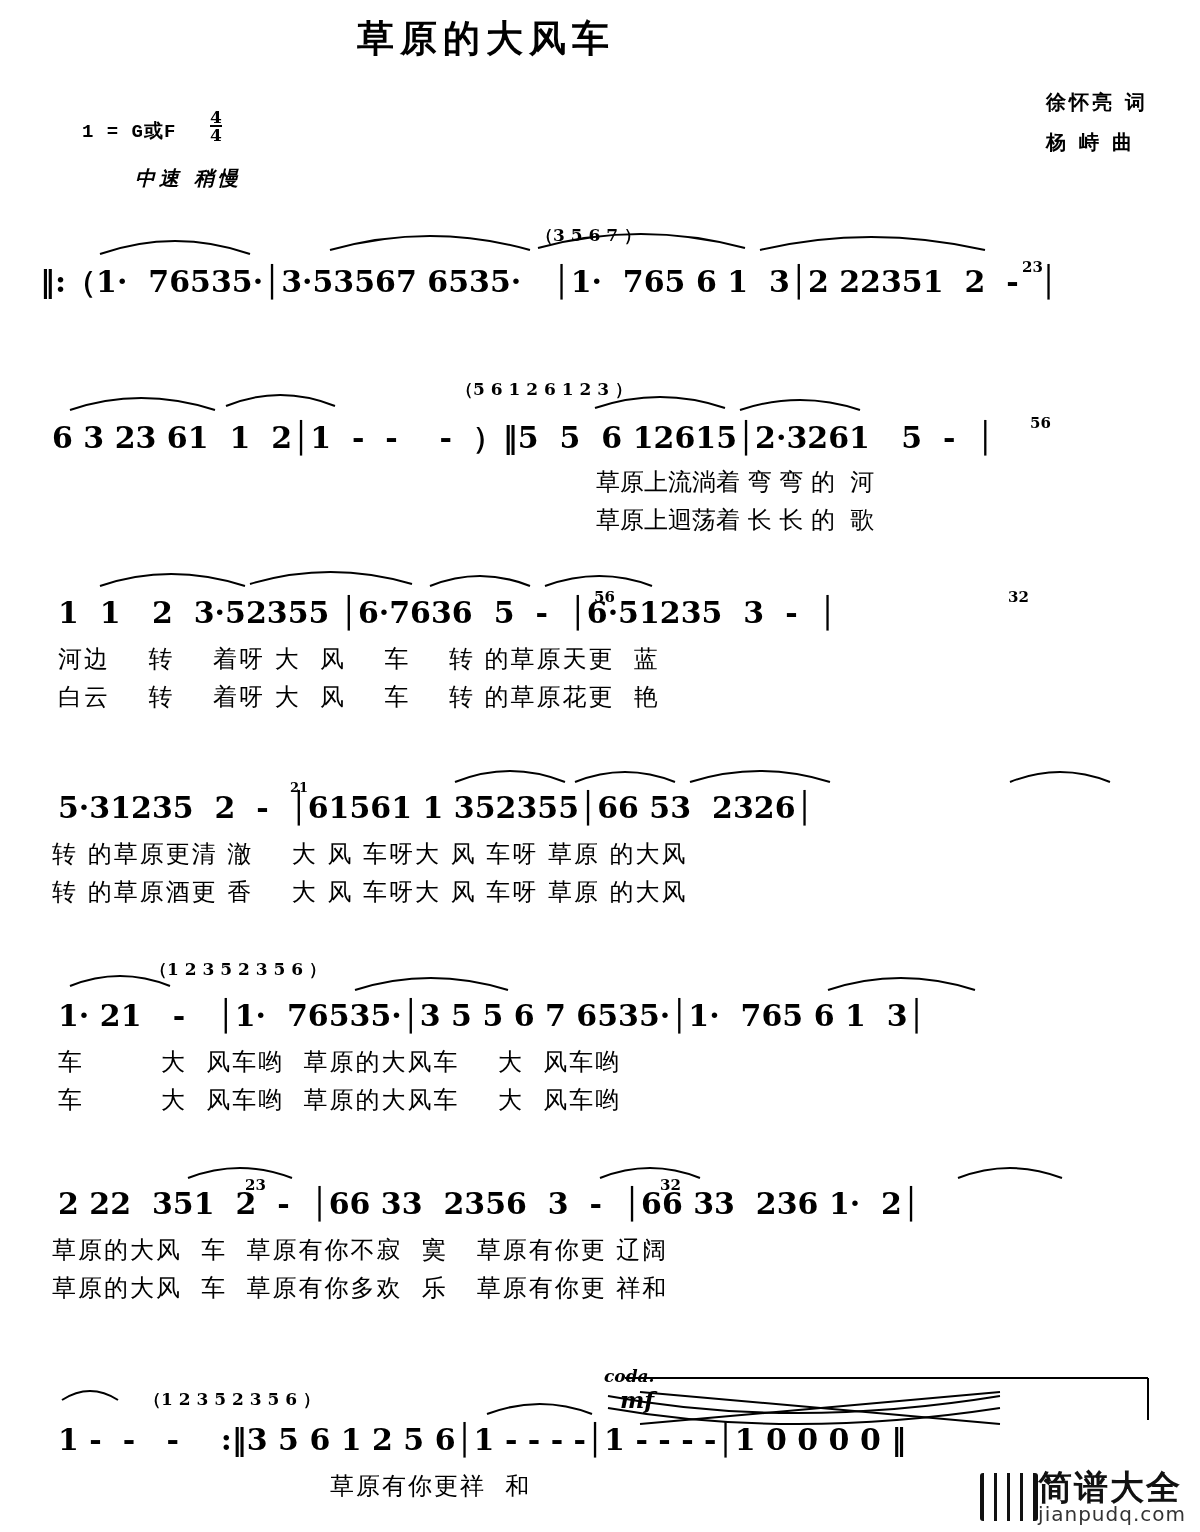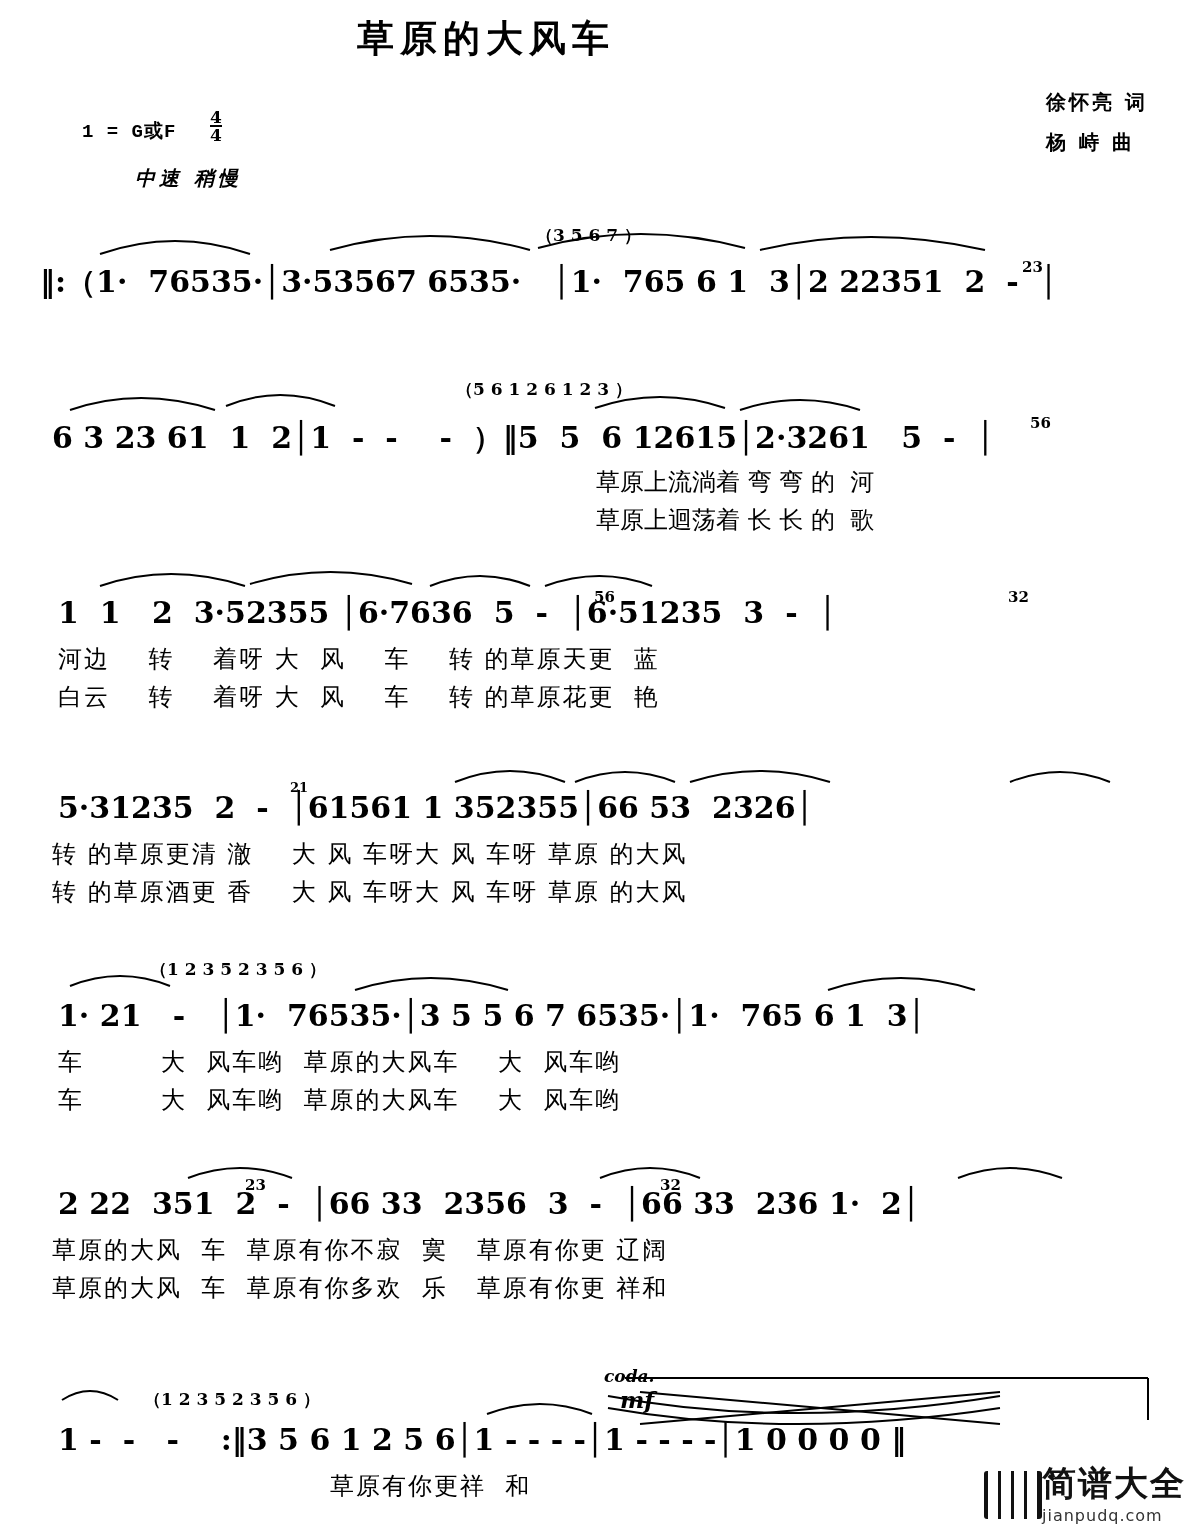--- a/index.html
+++ b/index.html
@@ -83,21 +83,21 @@
   }
   .wm-keys i{display:block;width:10px;height:48px;background:#fff;margin-right:3px;}
   .wm-keys i:first-child{margin-left:4px;}
   .wm-text{line-height:1;}
   .wm-text .big{
     font-family:"DejaVu Serif","Liberation Serif",serif;
     font-size:34px;font-weight:bold;color:#111;letter-spacing:2px;display:block;
   }
   .wm-text .small{
     font-family:"DejaVu Sans","Liberation Sans",sans-serif;
-    font-size:16px;color:#333;display:block;margin-top:8px;letter-spacing:1px;
+    font-size:20px;color:#333;display:block;margin-top:0;letter-spacing:1px;
   }
 </style>
 </head>
 <body>
 
 <div class="sheet">
 
   <div class="title">草原的大风车</div>
 
   <div class="credits">

